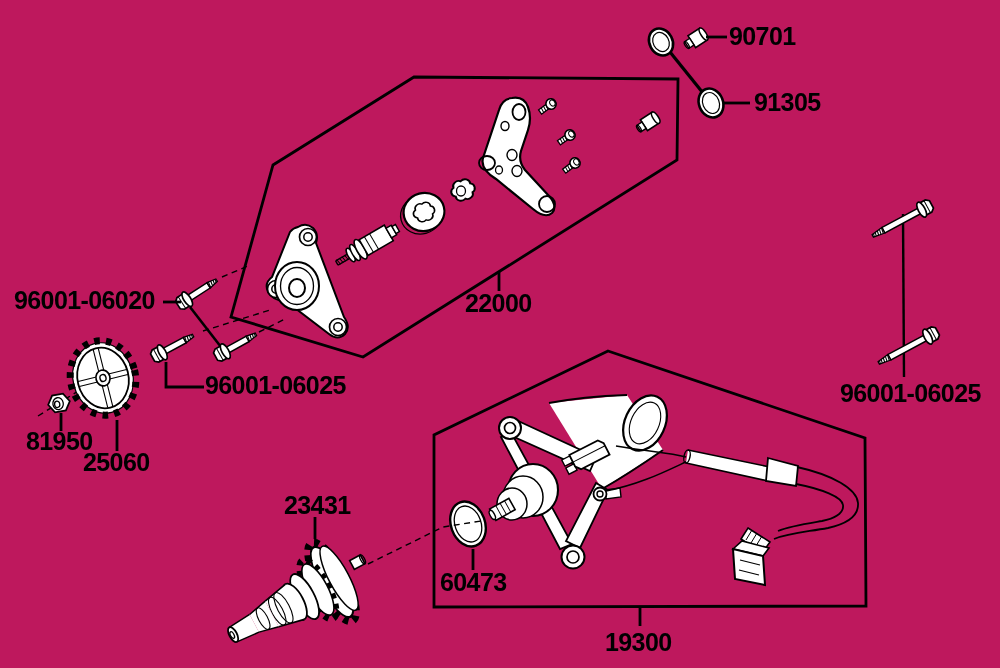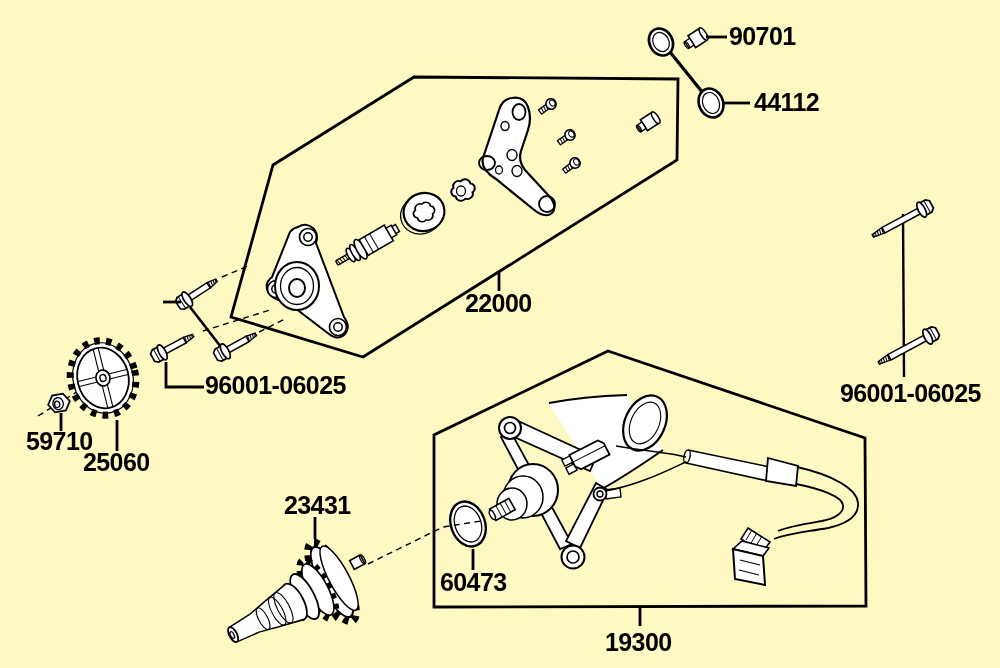--- a/index.html
+++ b/index.html
@@ -1,16 +1,16 @@
 <!DOCTYPE html>
 <html><head>
 <meta charset="utf-8">
 <style>
   html,body{margin:0;padding:0;background:#fff;}
-  .stage{position:relative;width:1000px;height:668px;background:#fef9c3;overflow:hidden;
+  .stage{position:relative;width:1000px;height:668px;background:#be185d;overflow:hidden;
          font-family:"Liberation Sans",sans-serif;}
   .stage svg{position:absolute;left:0;top:0;}
   .plabel{position:absolute;font-weight:bold;font-size:25px;line-height:22px;
           letter-spacing:-0.6px;color:#000;white-space:nowrap;
           font-family:"Liberation Sans",sans-serif;}
   .ln{fill:none;stroke:#000;}
   .wh{fill:#fff;stroke:#000;}
   .dash{fill:none;stroke:#000;stroke-width:1.4;stroke-dasharray:6 4.5;}
   .lead{fill:none;stroke:#000;stroke-width:2.8;}
   .teeth{fill:none;stroke:#000;}
@@ -256,23 +256,24 @@
     <polygon points="-88,-10 -112,-8.2 -112,8.2 -88,10" fill="#fff" stroke="none"></polygon>
     <path d="M -88 -10 L -112 -8.2 M -88 10 L -112 8.2" class="ln" stroke-width="1.5"></path>
     <ellipse cx="-112" cy="0" rx="3.8" ry="8.2" class="wh" stroke-width="1.8"></ellipse>
     <ellipse cx="-113" cy="0" rx="1.8" ry="3.6" class="ln" stroke-width="1.3"></ellipse>
   </g>
   <line x1="315" y1="517" x2="315" y2="539" class="lead"></line>
 </g>
 </svg>
 
 <div class="plabel" style="left:729px;top:25px">90701</div>
-<div class="plabel" style="left:754px;top:91px">44112</div>
+<div class="plabel" style="left:754px;top:91px">91305</div>
 <div class="plabel" style="left:465px;top:292px">22000</div>
+<div class="plabel" style="left:14px;top:289px">96001-06020</div>
 <div class="plabel" style="left:205px;top:374px">96001-06025</div>
-<div class="plabel" style="left:26px;top:430px">59710</div>
+<div class="plabel" style="left:26px;top:430px">81950</div>
 <div class="plabel" style="left:83px;top:451px">25060</div>
 <div class="plabel" style="left:284px;top:494px">23431</div>
 <div class="plabel" style="left:440px;top:571px">60473</div>
 <div class="plabel" style="left:605px;top:631px">19300</div>
 <div class="plabel" style="left:840px;top:382px">96001-06025</div>
 
 </div>
 
 </body></html>

